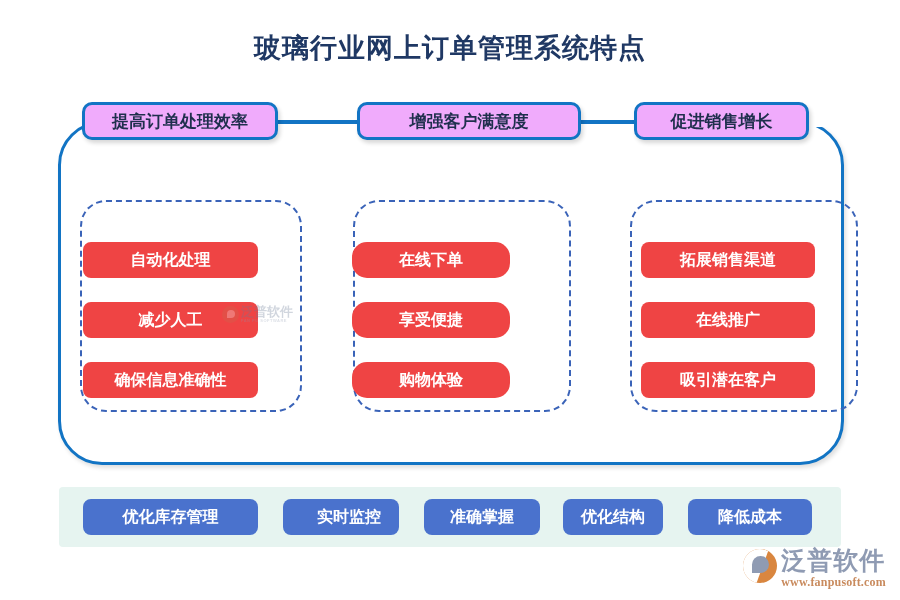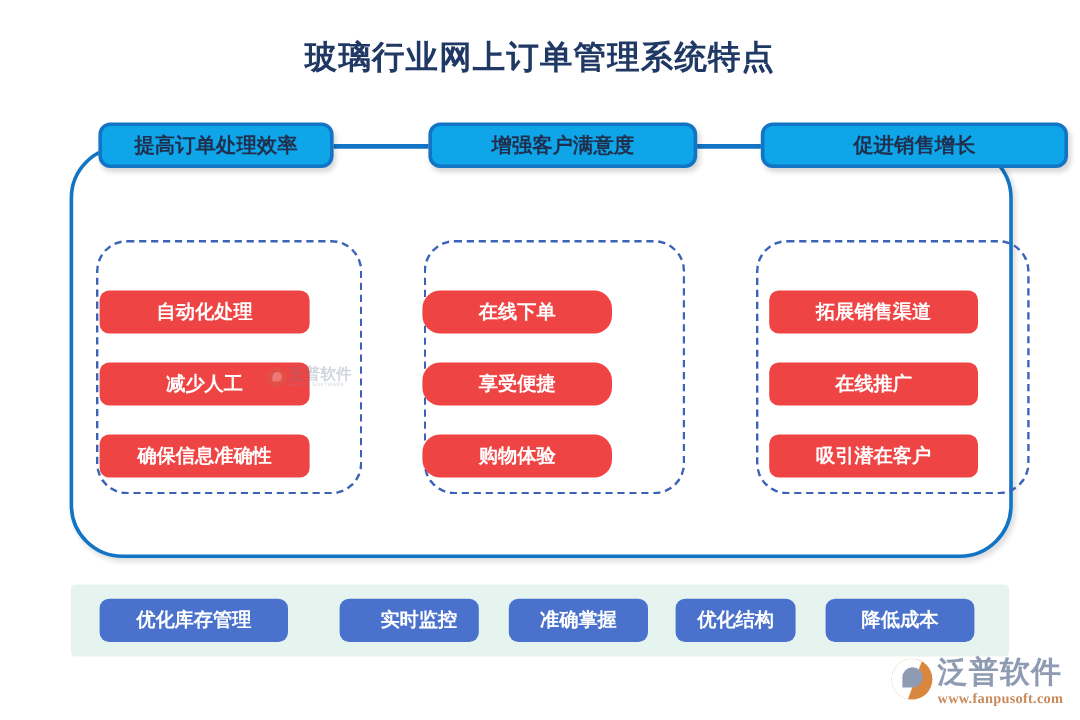--- a/index.html
+++ b/index.html
@@ -64,35 +64,35 @@
     background: #1274c4;
     top: 120px;
   }
 
   
   .header-box {
     position: absolute;
     height: 38px;
     border: 3px solid #1274c4;
     border-radius: 10px;
-    background: #0ea5e9;
+    background: #f0abfc;
     box-shadow: 2px 3px 4px rgba(0,0,0,0.16);
     box-sizing: border-box;
     display: flex;
     align-items: center;
     justify-content: center;
     font-size: 17px;
     font-weight: bold;
     color: #1f2f4d;
     white-space: nowrap;
     z-index: 6;
   }
   .hb-0 { left: 82px;  top: 102px; width: 196px; }
   .hb-1 { left: 357px; top: 102px; width: 224px; }
-  .hb-2 { left: 634px; top: 102px; width: 256px; }
+  .hb-2 { left: 634px; top: 102px; width: 175px; }
 
   
   .dashed-group {
     position: absolute;
     top: 200px;
     height: 212px;
     border: 2px dashed #3a63b8;
     border-radius: 26px;
     box-sizing: border-box;
     background: transparent;
@@ -144,21 +144,21 @@
     color: #ffffff;
     display: flex;
     align-items: center;
     justify-content: center;
     font-size: 16px;
     font-weight: bold;
     white-space: nowrap;
     box-sizing: border-box;
     z-index: 3;
   }
-  .bp-0 { left: 83px;  width: 157px; }
+  .bp-0 { left: 83px;  width: 175px; }
   .bp-1 { left: 283px; width: 116px; padding-left: 16px; }
   .bp-2 { left: 424px; width: 116px; }
   .bp-3 { left: 563px; width: 100px; }
   .bp-4 { left: 688px; width: 124px; }
 
   
   .watermark {
     position: absolute;
     left: 222px;
     top: 299px;

